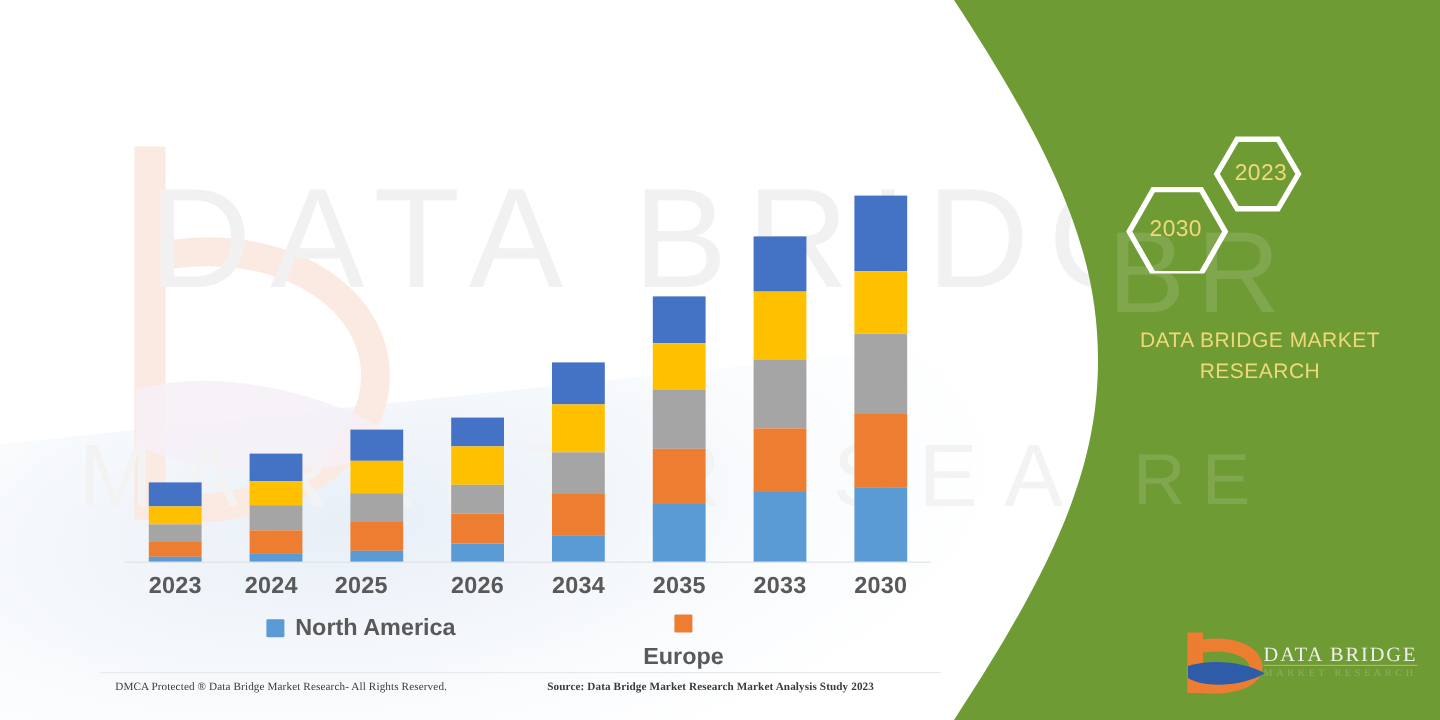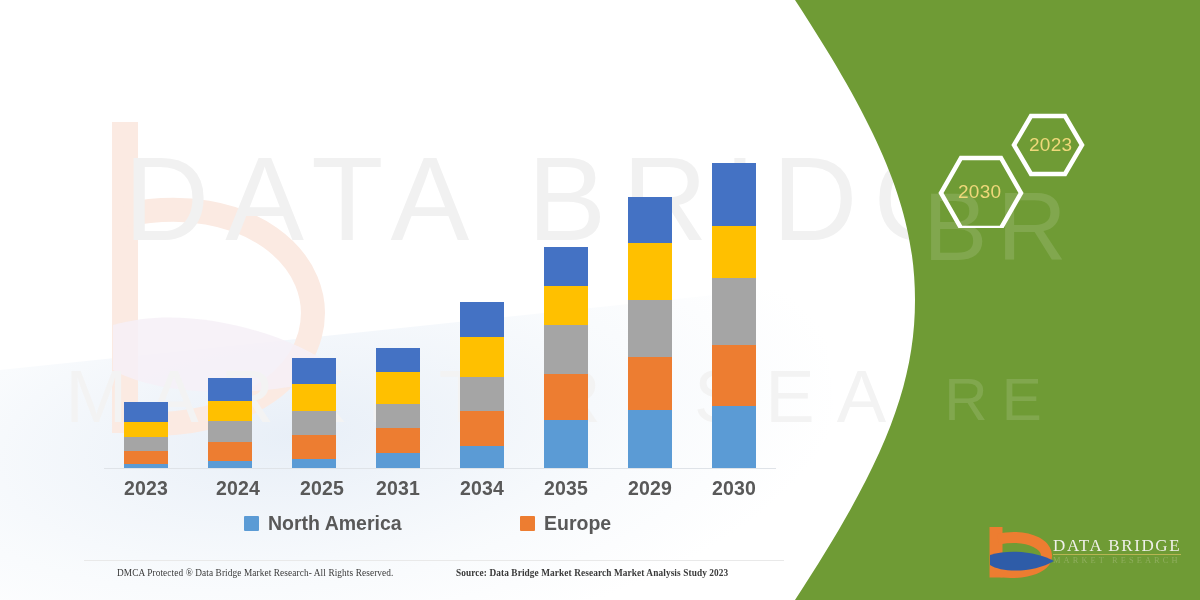--- a/index.html
+++ b/index.html
@@ -73,21 +73,21 @@
   .legend-item{position:absolute;top:0;display:flex;align-items:center;gap:9px;}
   .swatch{width:15px;height:15px;display:block;border-radius:1px;}
   .legend-label{font-size:19.5px;font-weight:700;color:#595959;white-space:nowrap;}
 
   
   .footer-line{
     position:absolute;left:84px;top:560px;width:700px;height:1px;background:#e9e9e9;
   }
   .footer{position:absolute;top:568px;font-size:9.3px;color:#3a3a3a;
     font-family:"Liberation Serif",serif;white-space:nowrap;letter-spacing:.1px;}
-  .footer-left{left:96px;margin-left:21px;}
+  .footer-left{left:96px;}
   .footer-right{left:456px;font-weight:bold;}
 
   
   .panel{position:absolute;left:0;top:0;width:1200px;height:600px;}
   .panel-title{
     position:absolute;left:852px;top:26px;width:344px;
     text-align:center;color:#ffffff;font-size:19.5px;line-height:29px;
     font-weight:400;
   }
   .hexwrap{position:absolute;left:925px;top:112px;width:180px;height:116px;}
@@ -188,34 +188,34 @@
         <div class="bar" style="left: 712px;">
           <span class="seg" style="height: 63.0303px; background: rgb(68, 114, 196);"></span>
           <span class="seg" style="height: 52.3636px; background: rgb(255, 192, 0);"></span>
           <span class="seg" style="height: 66.9091px; background: rgb(165, 165, 165);"></span>
           <span class="seg" style="height: 61.0909px; background: rgb(237, 125, 49);"></span>
           <span class="seg" style="height: 62.0606px; background: rgb(91, 155, 213);"></span>
         </div>
       </div>
     <div class="xlabels" id="xlabels">
         <div class="xlabel" style="left: 0px;">2023</div>
-        <div class="xlabel" style="left: 92px;">2024</div>
-        <div class="xlabel" style="left: 176px;">2025</div>
-        <div class="xlabel" style="left: 252px;">2031</div>
+        <div class="xlabel" style="left: 80px;">2024</div>
+        <div class="xlabel" style="left: 155px;">2025</div>
+        <div class="xlabel" style="left: 252px;">2026</div>
         <div class="xlabel" style="left: 336px;">2034</div>
         <div class="xlabel" style="left: 420px;">2035</div>
-        <div class="xlabel" style="left: 504px;">2029</div>
+        <div class="xlabel" style="left: 504px;">2033</div>
         <div class="xlabel" style="left: 588px;">2030</div>
       </div>
     <div class="legend" id="legend">
-        <div class="legend-item" style="left: 140px; text-align: center;">
+        <div class="legend-item" style="left: 118px; text-align: center;">
           <span class="swatch" style="background: rgb(91, 155, 213);"></span>
           <span class="legend-label">North America</span>
         </div>
-        <div class="legend-item" style="left: 416px;">
+        <div class="legend-item" style="left: 432px; flex-direction: column;">
           <span class="swatch" style="background: rgb(237, 125, 49);"></span>
           <span class="legend-label">Europe</span>
         </div>
       </div>
   </div>
 
   <div class="footer-line"></div>
   <div class="footer footer-left">DMCA Protected ® Data Bridge Market Research- All Rights Reserved.</div>
   <div class="footer footer-right">Source: Data Bridge Market Research  Market Analysis Study 2023</div>
 
@@ -230,20 +230,21 @@
 
   <div class="hexwrap">
     <svg viewBox="0 0 180 116" width="180" height="116">
       <polygon points="106,4 140,4 157,33 140,62 106,62 89,33" fill="none" stroke="#ffffff" stroke-width="4.5"></polygon>
       <polygon points="36,46 76,46 96,81 76,116 36,116 16,81" fill="none" stroke="#ffffff" stroke-width="4.5"></polygon>
     </svg>
     <div class="hex-label" style="left:104px;top:22px;">2023</div>
     <div class="hex-label" style="left:33px;top:69px;">2030</div>
   </div>
 
+  <div class="brand">DATA BRIDGE MARKET RESEARCH</div>
 
   <svg class="logo" viewBox="0 0 200 52">
     <path d="M8 4 L8 44" stroke="#ED7D31" stroke-width="13" fill="none" stroke-linecap="square"></path>
     <path d="M10 12 C44 6, 62 20, 58 32 C54 44, 26 48, 8 44" stroke="#ED7D31" stroke-width="11" fill="none"></path>
     <path d="M2 28 C24 21, 52 26, 66 34 C46 46, 14 46, 2 38 Z" fill="#2E5CA8"></path>
   </svg>
   <div class="logo-name">DATA BRIDGE</div>
   <div class="logo-rule"></div>
   <div class="logo-sub">MARKET RESEARCH</div>
 

